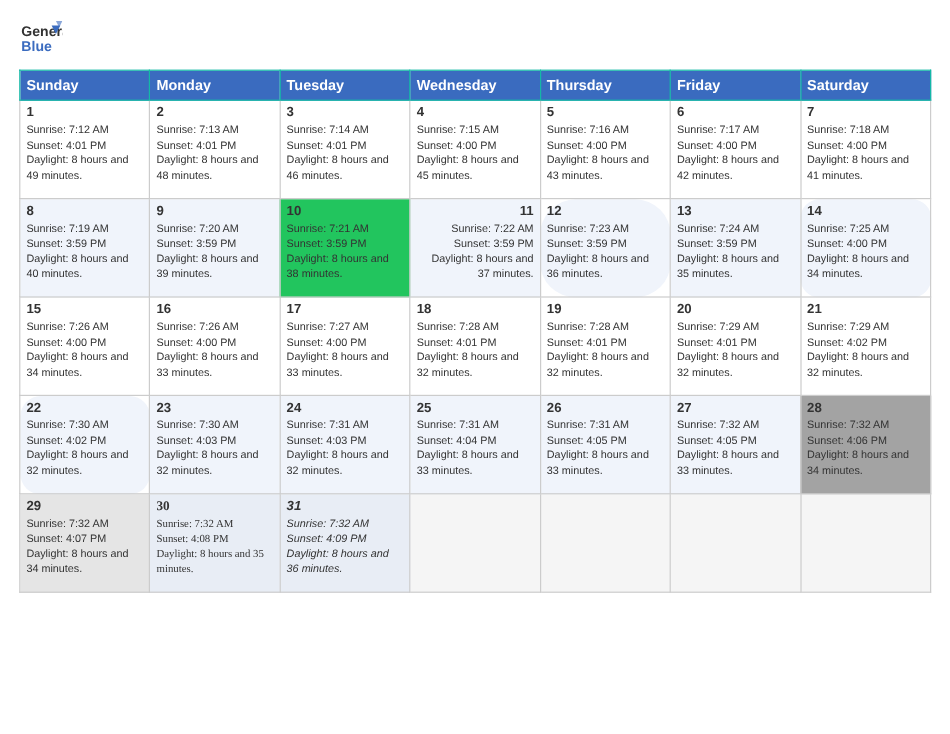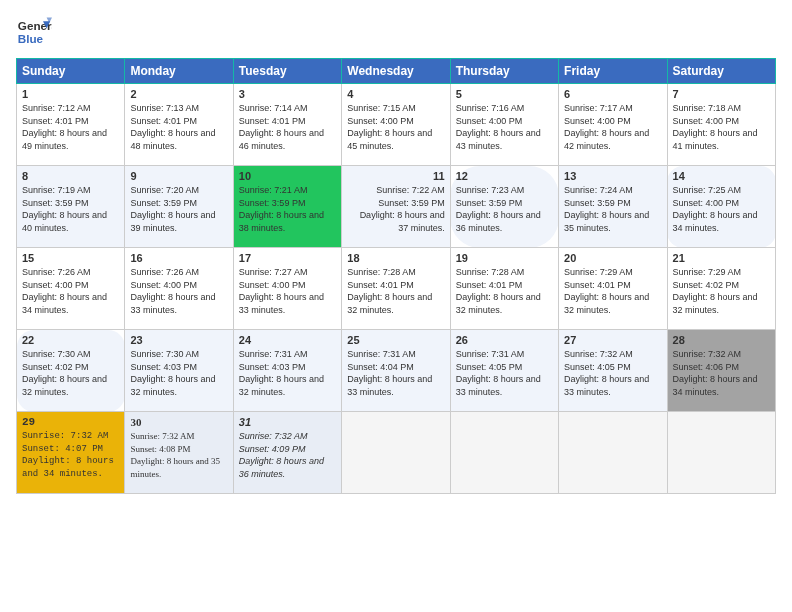--- a/index.html
+++ b/index.html
@@ -152,21 +152,21 @@
         <tr>
           <td style="background: rgb(240, 244, 251); border-radius: 17px;"><span class="day-num">22</span><span class="day-info">Sunrise: 7:30 AM<br>Sunset: 4:02 PM<br>Daylight: 8 hours and 32 minutes.</span></td>
           <td style="background: rgb(240, 244, 251);"><span class="day-num">23</span><span class="day-info">Sunrise: 7:30 AM<br>Sunset: 4:03 PM<br>Daylight: 8 hours and 32 minutes.</span></td>
           <td style="background: rgb(240, 244, 251);"><span class="day-num">24</span><span class="day-info">Sunrise: 7:31 AM<br>Sunset: 4:03 PM<br>Daylight: 8 hours and 32 minutes.</span></td>
           <td style="background: rgb(240, 244, 251);"><span class="day-num">25</span><span class="day-info">Sunrise: 7:31 AM<br>Sunset: 4:04 PM<br>Daylight: 8 hours and 33 minutes.</span></td>
           <td style="background: rgb(240, 244, 251);"><span class="day-num">26</span><span class="day-info">Sunrise: 7:31 AM<br>Sunset: 4:05 PM<br>Daylight: 8 hours and 33 minutes.</span></td>
           <td style="background: rgb(240, 244, 251);"><span class="day-num">27</span><span class="day-info">Sunrise: 7:32 AM<br>Sunset: 4:05 PM<br>Daylight: 8 hours and 33 minutes.</span></td>
           <td style="background: #a3a3a3;"><span class="day-num">28</span><span class="day-info">Sunrise: 7:32 AM<br>Sunset: 4:06 PM<br>Daylight: 8 hours and 34 minutes.</span></td>
         </tr>
         <tr>
-          <td style="background: #eab308; font-family: Liberation Mono, monospace;"><span class="day-num">29</span><span class="day-info">Sunrise: 7:32 AM<br>Sunset: 4:07 PM<br>Daylight: 8 hours and 34 minutes.</span></td>
+          <td style="background: #e5e5e5;"><span class="day-num">29</span><span class="day-info">Sunrise: 7:32 AM<br>Sunset: 4:07 PM<br>Daylight: 8 hours and 34 minutes.</span></td>
           <td style="background: rgb(232, 237, 245); font-family: Liberation Serif, serif;"><span class="day-num">30</span><span class="day-info">Sunrise: 7:32 AM<br>Sunset: 4:08 PM<br>Daylight: 8 hours and 35 minutes.</span></td>
           <td style="background: rgb(232, 237, 245); font-style: italic;"><span class="day-num">31</span><span class="day-info">Sunrise: 7:32 AM<br>Sunset: 4:09 PM<br>Daylight: 8 hours and 36 minutes.</span></td>
           <td class="empty-cell"></td>
           <td class="empty-cell"></td>
           <td class="empty-cell"></td>
           <td class="empty-cell"></td>
         </tr>
       </tbody>
   </table>
 </div>

